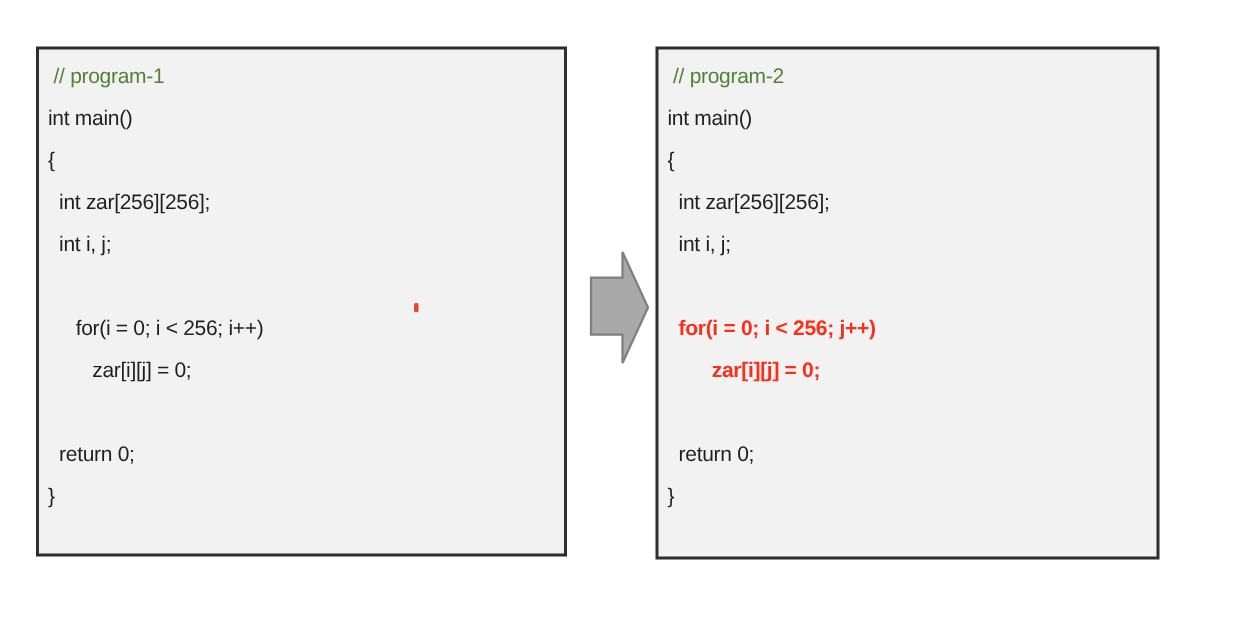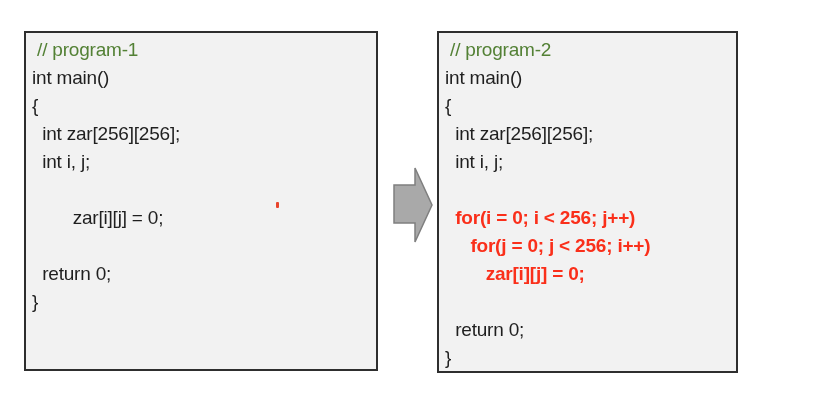--- a/index.html
+++ b/index.html
@@ -24,26 +24,26 @@
   }
   .code-box.left {
     left: 24px;
     top: 31px;
     width: 354px;
     height: 340px;
   }
   .code-box.right {
     left: 437px;
     top: 31px;
-    width: 301px;
+    width: 336px;
     height: 342px;
   }
   .code-line {
     white-space: pre;
-    font-size: 19px;
+    font-size: 14px;
     line-height: 28px;
     height: 28px;
     color: #1f1f1f;
     letter-spacing: -0.2px;
   }
   .code-line.comment { color: #538135; }
   .code-line.highlight { color: #fa2f1a; font-weight: bold; }
   .arrow-wrap {
     position: absolute;
     left: 392px;
@@ -67,20 +67,21 @@
 
 <div class="canvas">
 
   <div class="code-box left">
     <div class="code-line comment"> // program-1</div>
     <div class="code-line">int main()</div>
     <div class="code-line">{</div>
     <div class="code-line">  int zar[256][256];</div>
     <div class="code-line">  int i, j;</div>
     <div class="code-line"></div>
+    <div class="code-line">     for(i = 0; i &lt; 256; i++)</div>
     <div class="code-line">        zar[i][j] = 0;</div>
     <div class="code-line"></div>
     <div class="code-line">  return 0;</div>
     <div class="code-line">}</div>
   </div>
 
   <div class="red-speck"></div>
 
   <div class="arrow-wrap">
     <svg width="42" height="78" viewBox="0 0 42 78" xmlns="http://www.w3.org/2000/svg">
@@ -89,20 +90,19 @@
   </div>
 
   <div class="code-box right">
     <div class="code-line comment"> // program-2</div>
     <div class="code-line">int main()</div>
     <div class="code-line">{</div>
     <div class="code-line">  int zar[256][256];</div>
     <div class="code-line">  int i, j;</div>
     <div class="code-line"></div>
     <div class="code-line highlight">  for(i = 0; i &lt; 256; j++)</div>
-    <div class="code-line highlight">     for(j = 0; j &lt; 256; i++)</div>
     <div class="code-line highlight">        zar[i][j] = 0;</div>
     <div class="code-line"></div>
     <div class="code-line">  return 0;</div>
     <div class="code-line">}</div>
   </div>
 
 </div>
 
 </body></html>

